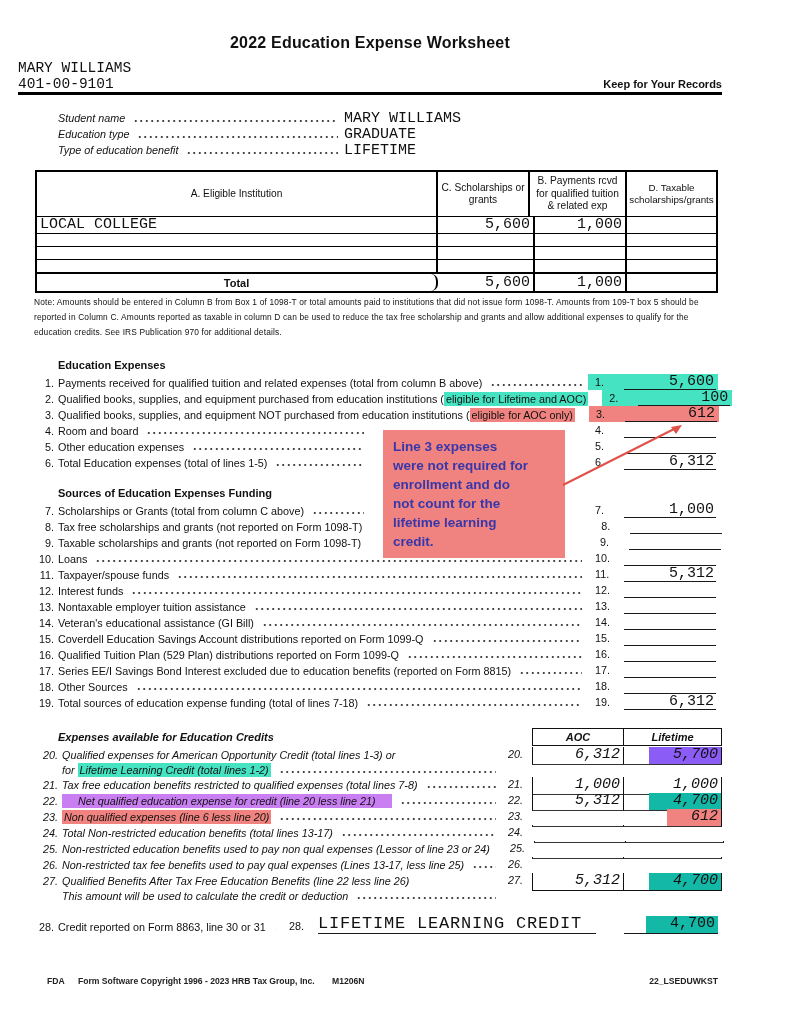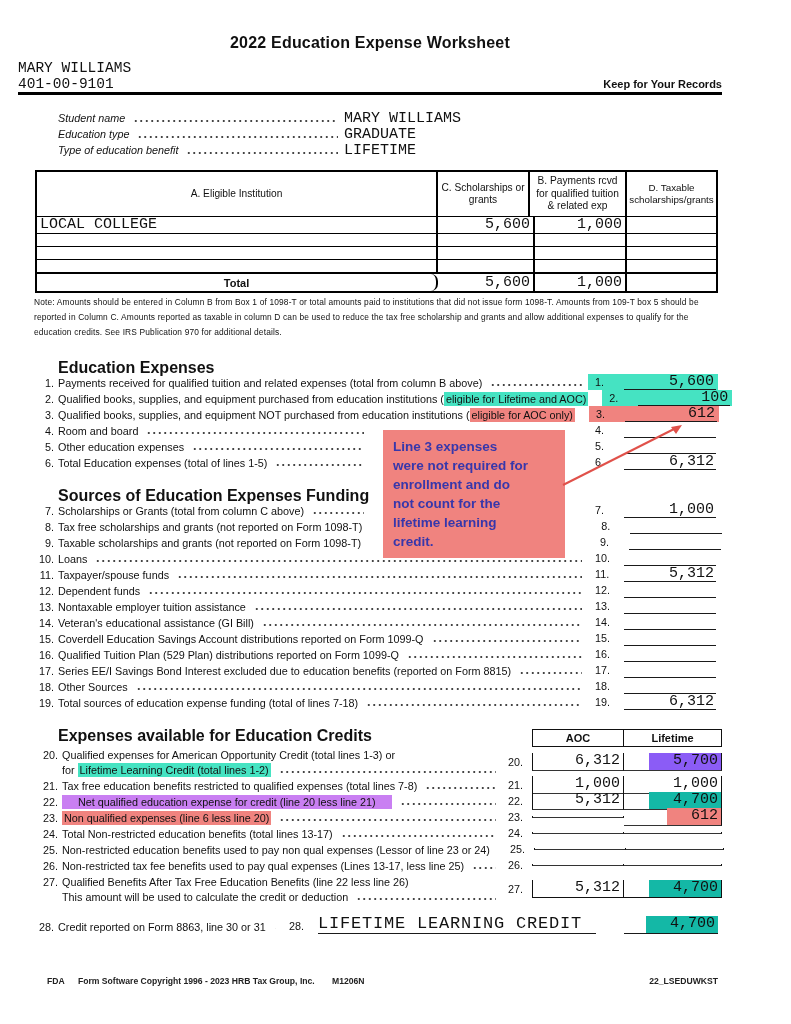--- a/index.html
+++ b/index.html
@@ -38,21 +38,21 @@
   .idata .icell{display:flex;align-items:flex-end;}
   .iname{font-size:15px;padding-left:3px;line-height:16px;}
   .ival{font-size:15px;justify-content:flex-end;padding-right:3px;line-height:16px;}
   .itotal{border-top:2px solid #000;height:19px;}
   .itotal .ca{font-size:11px;font-weight:bold;justify-content:center;align-items:center;border-radius:7px;}
 
   .note{position:absolute;top:295px;left:34px;width:690px;font-size:8.4px;line-height:15px;
         letter-spacing:.15px;color:#111;}
 
   
-  .sechead{font-size:16px;font-weight:bold;}
+  .sechead{font-size:11px;font-weight:bold;}
   .wsec{position:absolute;left:32px;width:686px;}
   .wrow{display:flex;align-items:flex-end;height:16px;}
   .wnum{flex:none;width:22px;text-align:right;font-size:10.8px;line-height:13px;}
   .wlabel{flex:none;margin-left:4px;font-size:10.8px;line-height:13px;white-space:nowrap;}
   .gap{flex:none;width:218px;}
   .rcol{flex:none;display:flex;align-items:flex-end;width:130px;align-self:stretch;}
   .wref{flex:none;width:36px;padding-left:7px;font-size:10.8px;line-height:15px;box-sizing:border-box;}
   .wfield{flex:none;width:92px;border-bottom:1.7px solid #1a1a1a;text-align:right;
           font-size:15px;line-height:15px;padding-right:2px;box-sizing:border-box;
           font-family:"Liberation Mono","DejaVu Sans Mono",monospace;}
@@ -63,21 +63,21 @@
   .hl-salmon{background:#f0837f;padding:1px 2px;}
 
   
   .callout{position:absolute;top:430px;left:383px;width:182px;box-sizing:border-box;
            background:#f0837f;padding:7px 10px;z-index:5;}
   .callout div{font-size:13.5px;line-height:19px;font-weight:bold;color:#3737ab;}
   .arrow-svg{position:absolute;top:415px;left:540px;width:160px;height:85px;z-index:6;pointer-events:none;}
 
   
   .credits{position:absolute;top:728px;left:32px;width:690px;}
-  .crow{display:flex;align-items:center;}
+  .crow{display:flex;align-items:flex-start;font-style:italic;}
   .cleft{flex:1;display:flex;flex-direction:column;justify-content:flex-end;}
   .cline{display:flex;align-items:flex-end;height:15px;}
   .cnum{flex:none;width:26px;text-align:right;font-size:10.8px;line-height:13px;}
   .clabel{flex:none;margin-left:4px;font-size:10.8px;line-height:13px;white-space:nowrap;}
   .cref{flex:none;width:30px;padding-left:6px;font-size:10.8px;box-sizing:border-box;
         display:flex;align-items:flex-end;line-height:14px;}
   .ccell{flex:none;box-sizing:border-box;border-right:1.6px solid #111;border-bottom:1px solid #333;
          display:flex;align-items:flex-end;justify-content:flex-end;
          font-size:15px;line-height:16px;
          font-family:"Liberation Mono","DejaVu Sans Mono",monospace;}
@@ -287,21 +287,21 @@
       <span class="wnum">11.</span>
       <span class="wlabel">Taxpayer/spouse funds</span>
       <span class="leader"></span>
       <span class="rcol">
         <span class="wref">11.</span>
         <span class="wfield">5,312</span>
       </span>
     </div>
     <div class="wrow">
       <span class="wnum">12.</span>
-      <span class="wlabel">Dependent funds</span>
+      <span class="wlabel">Interest funds</span>
       <span class="leader"></span>
       <span class="rcol">
         <span class="wref">12.</span>
         <span class="wfield"></span>
       </span>
     </div>
     <div class="wrow">
       <span class="wnum">13.</span>
       <span class="wlabel">Nontaxable employer tuition assistance</span>
       <span class="leader"></span>

